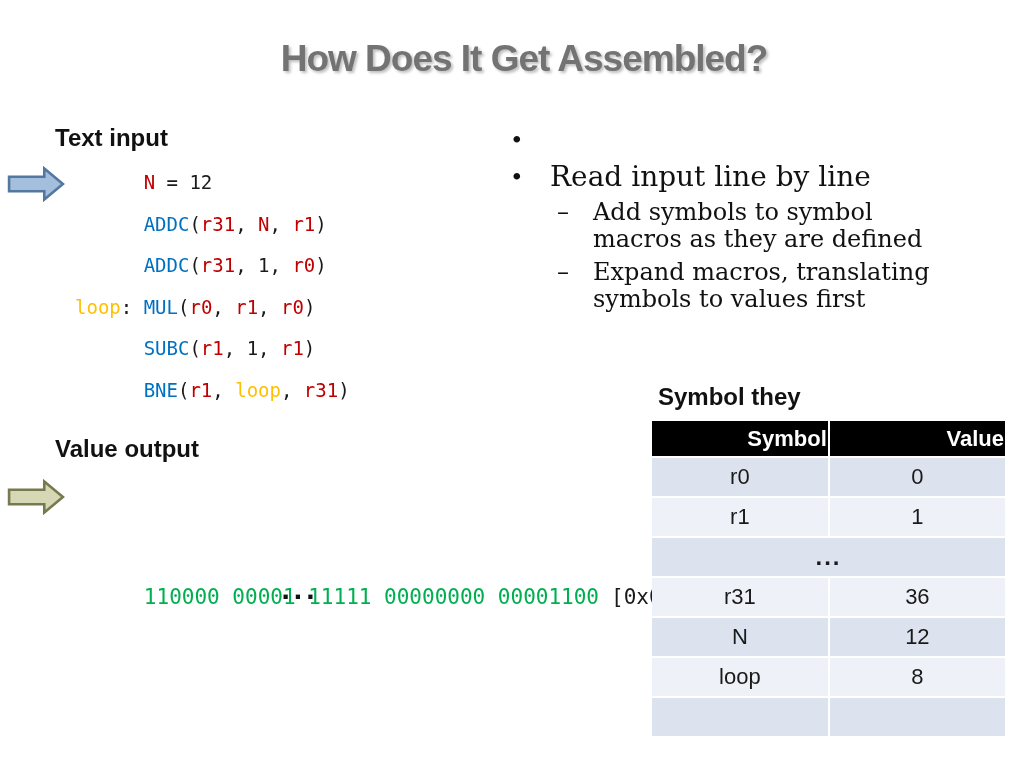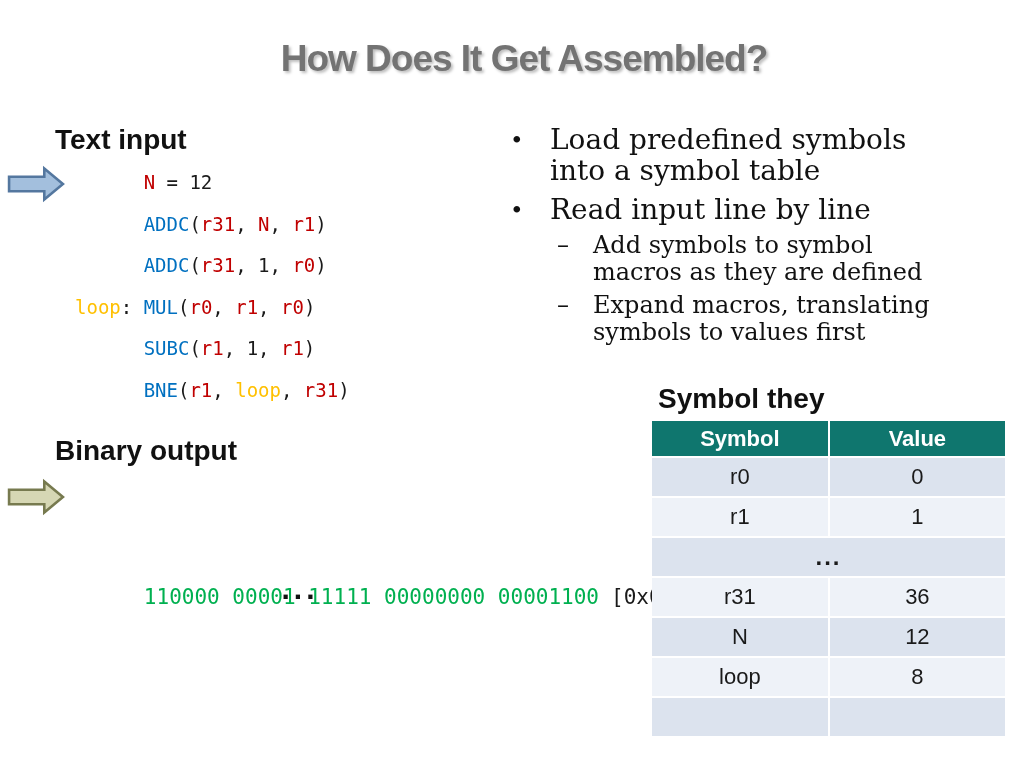--- a/index.html
+++ b/index.html
@@ -10,21 +10,21 @@
 
   
   .title {
     position:absolute; top:38px; left:12px; width:100%;
     text-align:center; font-size:37px; font-weight:bold; color:#737373;
     letter-spacing:-1px; text-shadow:2px 2px 3px #bdbdbd;
   }
 
   
   .section-label {
-    position:absolute; font-size:28px; font-weight:bold; color:#111111;
+    position:absolute; font-size:24px; font-weight:bold; color:#111111;
     white-space:nowrap;
   }
   .lbl-text-input   { left:55px;  top:124px; }
   .lbl-binary-out   { left:55px;  top:435px; }
   .lbl-symbol-table { left:658px; top:383px; }
 
   
   .arrow { position:absolute; width:58px; height:38px; }
   .arrow-blue  { left:7px; top:165px; }
   .arrow-olive { left:7px; top:478px; }
@@ -68,22 +68,22 @@
   .b2 .glyph { width:36px; }
   .b2 .txt { width:370px; }
 
   
   .symbol-table {
     position:absolute; left:650px; top:419px; width:357px;
     border-collapse:separate; border-spacing:2px;
     font-family:"Liberation Sans", sans-serif;
   }
   .symbol-table th {
-    background:#0f766e; color:#ffffff; font-size:22px; font-weight:bold;
-    height:33px; width:176px; text-align:center;
+    background:#000000; color:#ffffff; font-size:22px; font-weight:bold;
+    height:33px; width:176px; text-align:right;
   }
   .symbol-table td {
     font-size:22px; color:#1a1a1a; height:36px; text-align:center;
   }
   tr.dark  td { background:#DCE3EE; }
   tr.light td { background:#EEF2F8; }
   td.ellipsis-cell { font-weight:bold; letter-spacing:2px; font-size:24px; }
 </style>
 </head>
 <body>
@@ -98,37 +98,36 @@
     <svg viewBox="0 0 56 36" width="58" height="38" aria-hidden="true">
       <polygon points="2,11 36,11 36,3 54,18 36,33 36,25 2,25"></polygon>
     </svg>
   </div>
 
   <div class="code-block"><div><span class="tok-k">      </span><span class="tok-r">N</span><span class="tok-k"> = 12</span></div><div><span class="tok-k">      </span><span class="tok-b">ADDC</span><span class="tok-k">(</span><span class="tok-r">r31</span><span class="tok-k">, </span><span class="tok-r">N</span><span class="tok-k">, </span><span class="tok-r">r1</span><span class="tok-k">)</span></div><div><span class="tok-k">      </span><span class="tok-b">ADDC</span><span class="tok-k">(</span><span class="tok-r">r31</span><span class="tok-k">, 1, </span><span class="tok-r">r0</span><span class="tok-k">)</span></div><div><span class="tok-y">loop</span><span class="tok-k">: </span><span class="tok-b">MUL</span><span class="tok-k">(</span><span class="tok-r">r0</span><span class="tok-k">, </span><span class="tok-r">r1</span><span class="tok-k">, </span><span class="tok-r">r0</span><span class="tok-k">)</span></div><div><span class="tok-k">      </span><span class="tok-b">SUBC</span><span class="tok-k">(</span><span class="tok-r">r1</span><span class="tok-k">, 1, </span><span class="tok-r">r1</span><span class="tok-k">)</span></div><div><span class="tok-k">      </span><span class="tok-b">BNE</span><span class="tok-k">(</span><span class="tok-r">r1</span><span class="tok-k">, </span><span class="tok-y">loop</span><span class="tok-k">, </span><span class="tok-r">r31</span><span class="tok-k">)</span></div></div>
 
   <div class="bullets">
     <div class="b1">
       <span class="glyph">•</span>
-      <span class="txt">Load predefined symbols into a symbol table</span>
     </div>
     <div class="b1">
       <span class="glyph">•</span>
       <span class="txt">Read input line by line</span>
     </div>
     <div class="b2">
       <span class="glyph">–</span>
       <span class="txt">Add symbols to symbol macros as they are defined</span>
     </div>
     <div class="b2">
       <span class="glyph">–</span>
       <span class="txt">Expand macros, translating symbols to values first</span>
     </div>
   </div>
 
-  <div class="section-label lbl-binary-out">Binary output</div>
+  <div class="section-label lbl-binary-out">Value output</div>
 
   <div class="arrow arrow-olive">
     <svg viewBox="0 0 56 36" width="58" height="38" aria-hidden="true">
       <polygon points="2,11 36,11 36,3 54,18 36,33 36,25 2,25"></polygon>
     </svg>
   </div>
 
   <div class="binary-block">
     <div class="binary-line">
       <span class="bits">110000 00001 11111 00000000 00001100</span><span class="addr">[0x00]</span>

